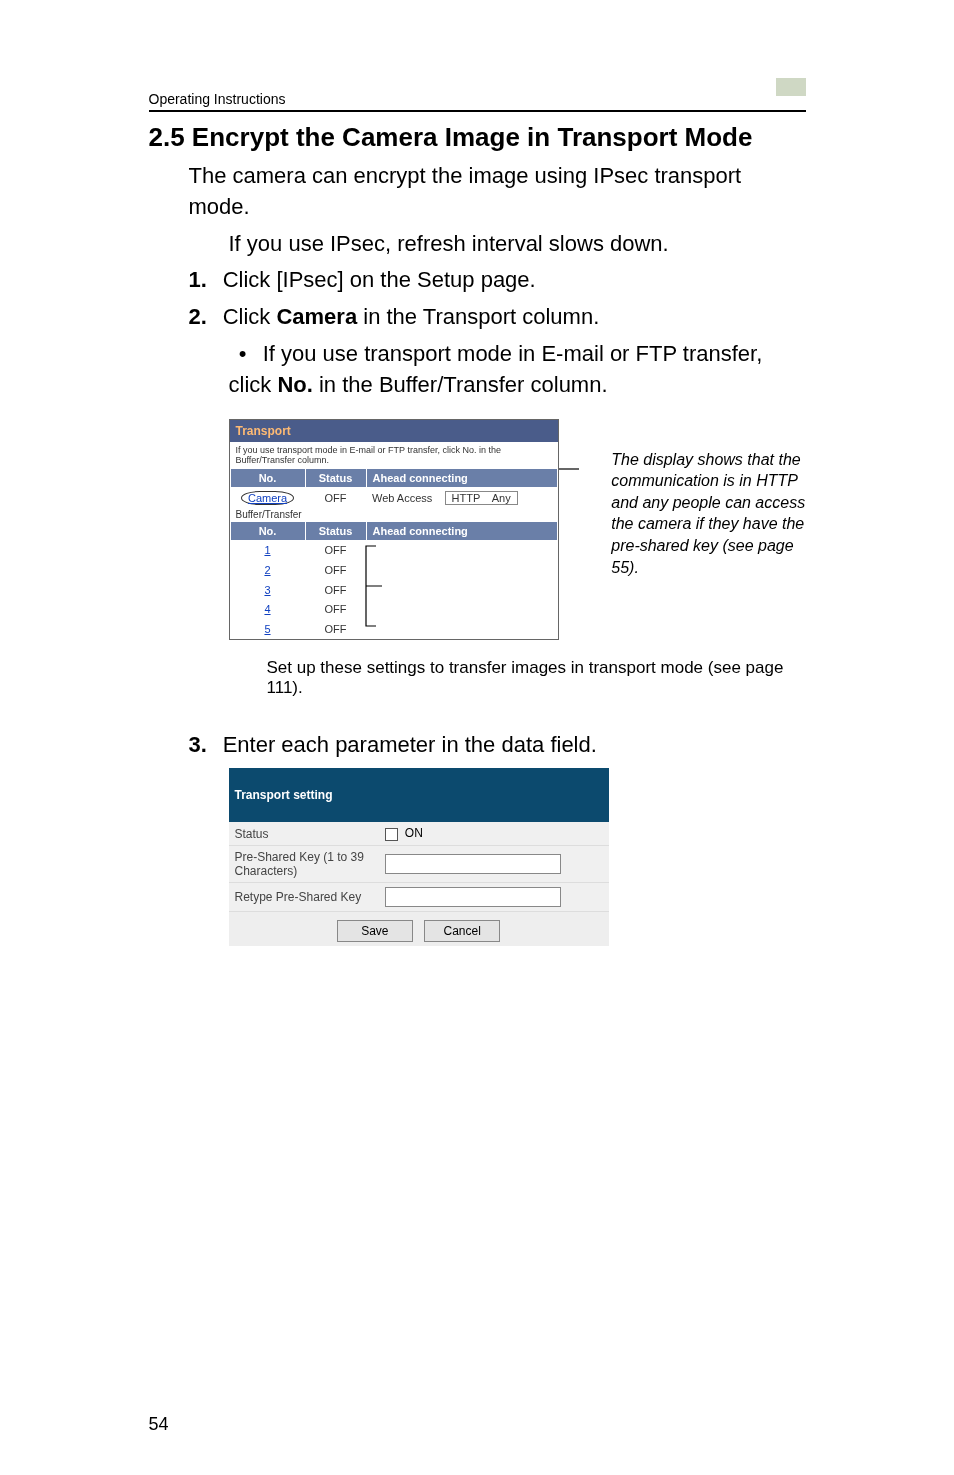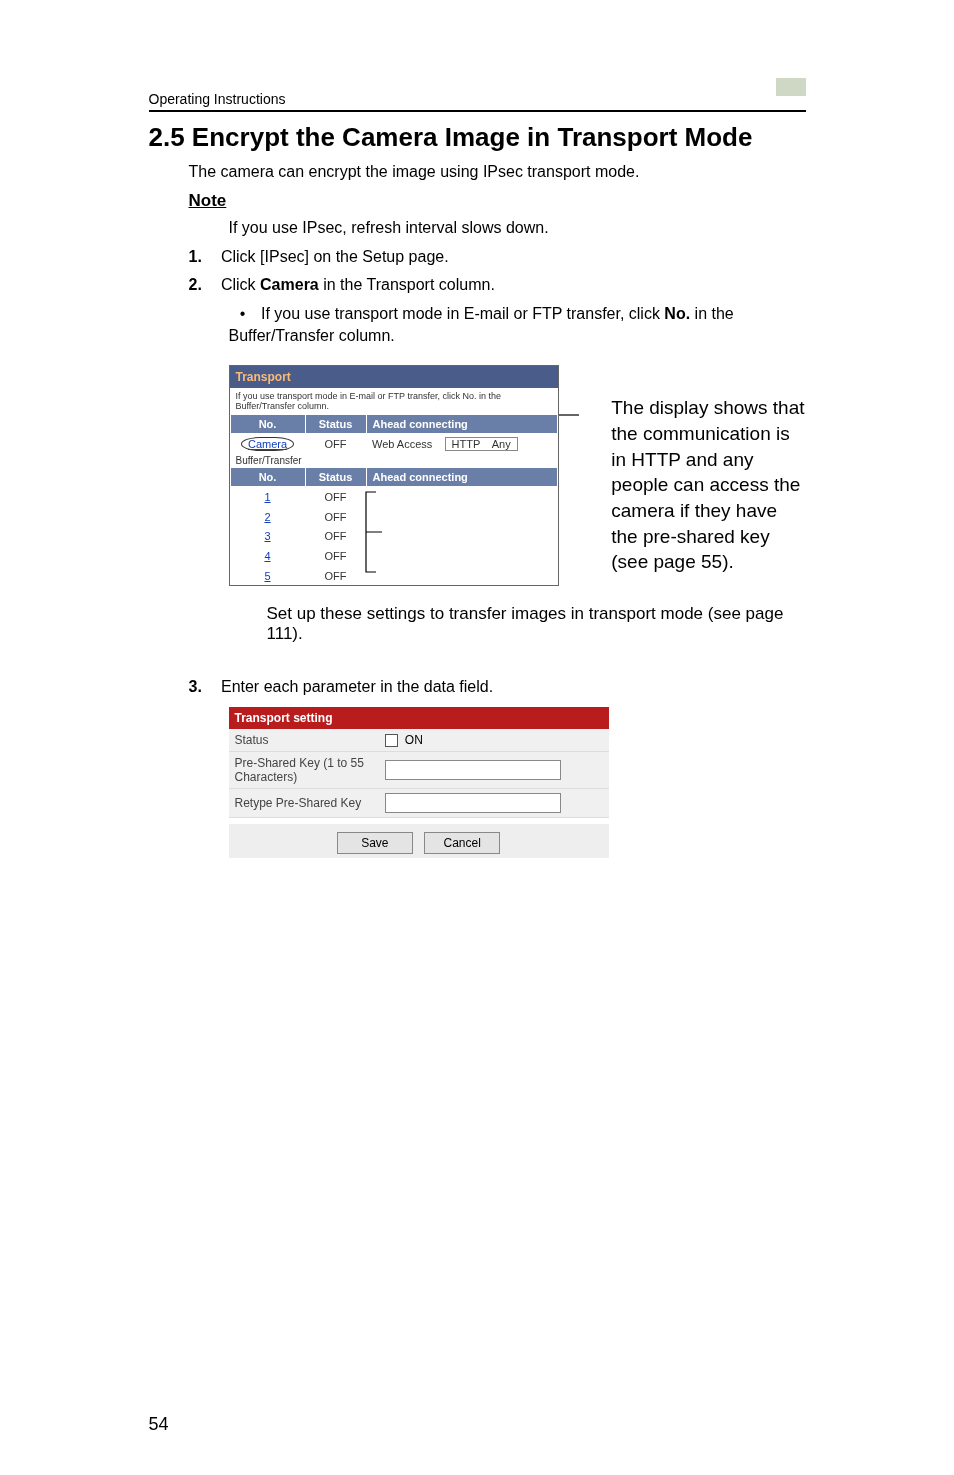--- a/index.html
+++ b/index.html
@@ -23,21 +23,21 @@
   }
   .header-text {
     font-size: 14px;
   }
   h1 {
     font-size: 26px;
     font-weight: bold;
     margin: 6px 0 8px 0;
   }
   .body-text {
-    font-size: 16px;
+    font-size: 22px;
     line-height: 1.4;
     margin: 6px 0 6px 0;
   }
   .indent-1 { margin-left: 40px; }
   .indent-2 { margin-left: 80px; }
   .note-heading {
     font-size: 17px;
     font-weight: bold;
     text-decoration: underline;
     margin: 8px 0 4px 40px;
@@ -104,48 +104,49 @@
   .num-link {
     color: #1040c0;
     text-decoration: underline;
   }
   .buf-head {
     font-size: 10px;
     color: #333;
     padding: 1px 6px;
   }
   .annotation-side {
-    font-size: 19px;
+    font-size: 16px;
     line-height: 1.35;
     margin-left: 32px;
     width: 260px;
     margin-top: 30px;
+    font-style: italic;
   }
   .pointer-svg {
     width: 20px;
     flex: 0 0 20px;
     margin-top: 40px;
   }
   .ahead-cell {
     text-align: left !important;
   }
   .below-figure {
     margin: 18px 0 0 118px;
     font-size: 17px;
   }
   .transport-setting-box {
     width: 380px;
     margin: 8px 0 0 80px;
     font-size: 12px;
   }
   .ts-title {
-    background: #b91c1c;
+    background: #0c4a6e;
     color: #fff;
     font-weight: bold;
-    padding: 4px 6px;
+    padding: 20px 6px;
     font-size: 12px;
   }
   .ts-row {
     display: flex;
     align-items: center;
     padding: 4px 6px;
     border-bottom: 1px solid #ddd;
     background: #f0f0f0;
   }
   .ts-label {
@@ -155,21 +156,20 @@
   .ts-field input[type=text] {
     width: 170px;
     height: 16px;
     border: 1px solid #888;
     background: #fff;
   }
   .ts-buttons {
     text-align: center;
     padding: 8px 0 4px 0;
     background: #eee;
-    margin-top: 6px;
   }
   .ts-buttons button {
     width: 76px;
     height: 22px;
     font-size: 12px;
     margin: 0 4px;
     border: 1px solid #888;
     background: #e4e4e4;
   }
   .checkbox-fake {
@@ -206,21 +206,20 @@
 <div class="page">
   <div class="header-colorbar"></div>
   <div class="header-line">
     <span class="header-text">Operating Instructions</span>
   </div>
 
   <h1>2.5   Encrypt the Camera Image in Transport Mode</h1>
 
   <p class="body-text indent-1">The camera can encrypt the image using IPsec transport mode.</p>
 
-  <div class="note-heading">Note</div>
   <p class="body-text indent-2">If you use IPsec, refresh interval slows down.</p>
 
   <p class="body-text indent-1">
     <span class="list-num">1.</span>
     <span>Click [IPsec] on the Setup page.</span>
   </p>
 
   <p class="body-text indent-1">
     <span class="list-num">2.</span>
     <span>Click </span><b>Camera</b><span> in the Transport column.</span>
@@ -311,21 +310,21 @@
   <div class="transport-setting-box">
     <div class="ts-title">Transport setting</div>
     <div class="ts-row">
       <div class="ts-label">Status</div>
       <div class="ts-field">
         <span class="checkbox-fake"></span>
         <span>ON</span>
       </div>
     </div>
     <div class="ts-row">
-      <div class="ts-label">Pre-Shared Key (1 to 55 Characters)</div>
+      <div class="ts-label">Pre-Shared Key (1 to 39 Characters)</div>
       <div class="ts-field"><input type="text" style=""></div>
     </div>
     <div class="ts-row">
       <div class="ts-label">Retype Pre-Shared Key</div>
       <div class="ts-field"><input type="text" style=""></div>
     </div>
     <div class="ts-buttons">
       <button>Save</button>
       <button>Cancel</button>
     </div>

